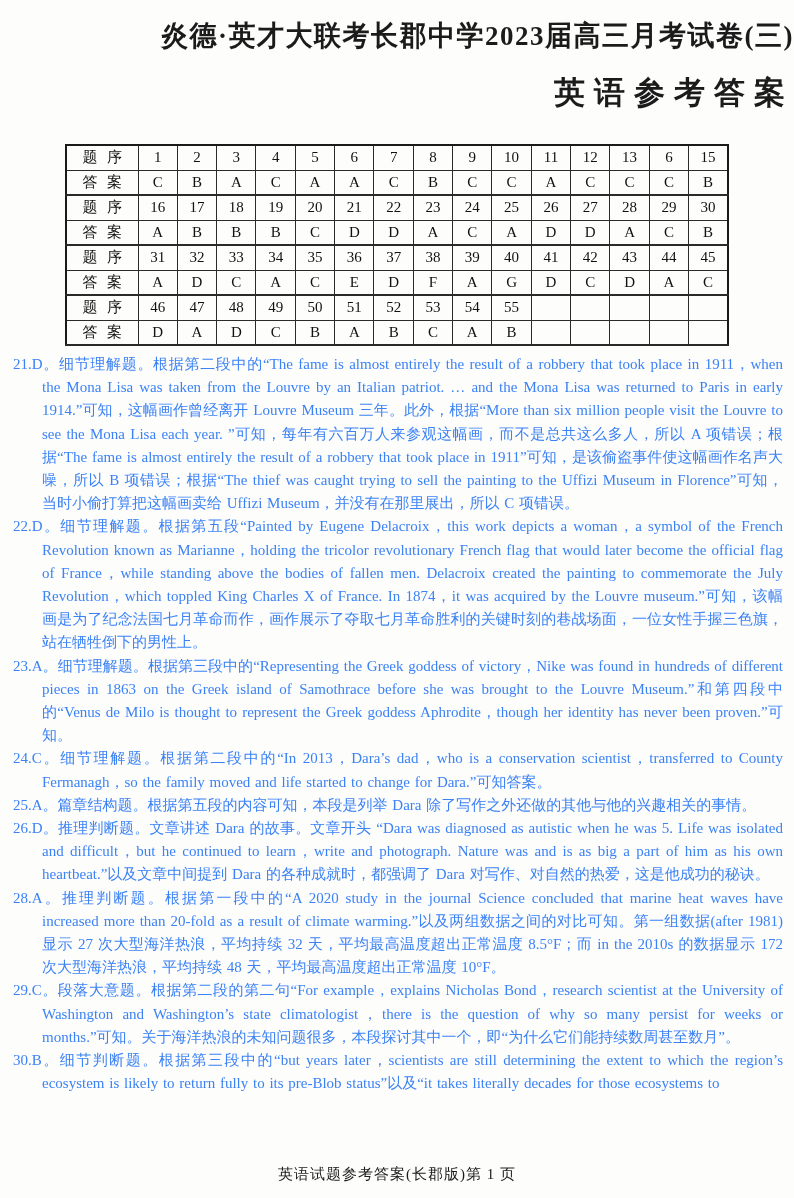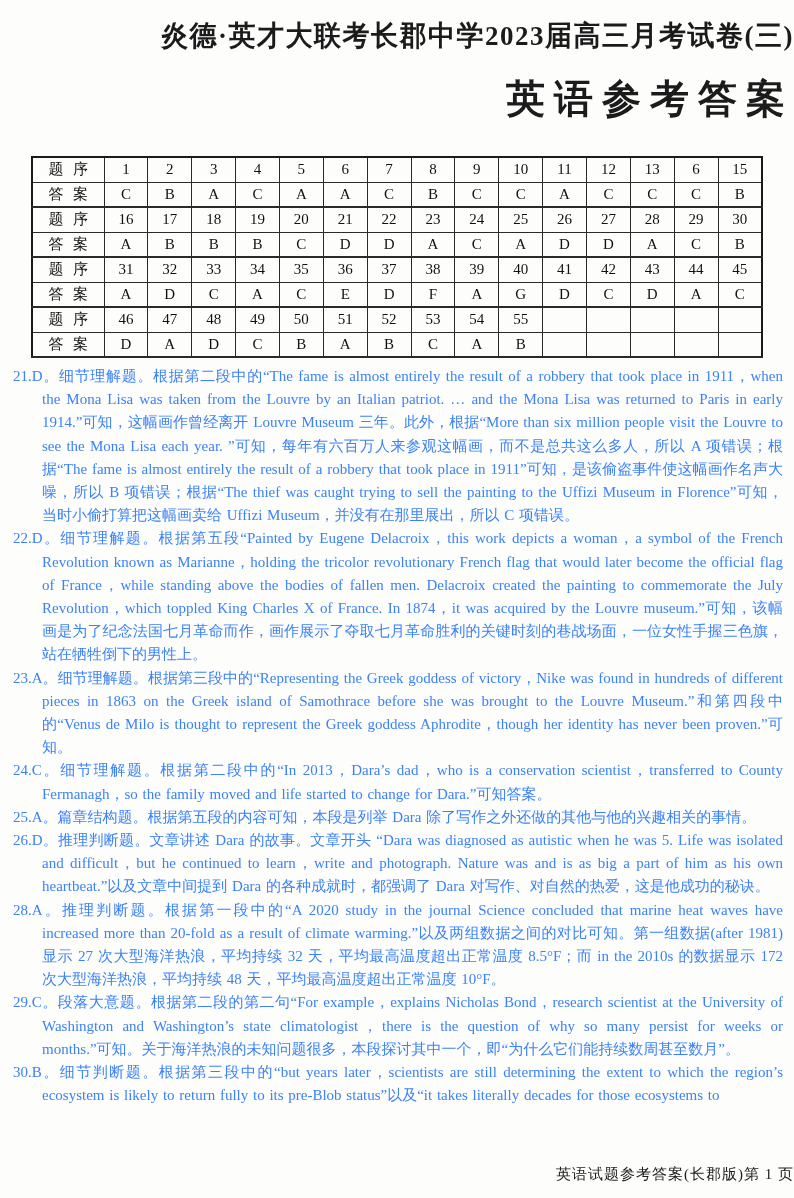--- a/index.html
+++ b/index.html
@@ -17,30 +17,30 @@
   .header { text-align: right; padding-top: 18px; }
   .doc-title {
     font-size: 27px;
     font-weight: 800;
     letter-spacing: 1.5px;
     font-family: "Liberation Serif", "DejaVu Serif", serif;
     transform: scaleY(1.04);
   }
   .doc-subtitle {
     margin-top: 18px;
-    font-size: 39px;
+    font-size: 31px;
     font-weight: 900;
     letter-spacing: 9px;
     text-indent: 9px;
     font-family: "Liberation Sans", "DejaVu Sans", sans-serif;
   }
   table.answers {
     border-collapse: collapse;
     table-layout: fixed;
-    width: 732px;
+    width: 664px;
     margin: 30px auto 0 auto;
     border: 2px solid #1a1a1a;
   }
   table.answers th, table.answers td {
     border: 1px solid #2a2a2a;
     height: 25px;
     padding: 0;
     text-align: center;
     vertical-align: middle;
     font-size: 15px;
@@ -63,21 +63,21 @@
   .explanations p {
     margin: 0;
     padding-left: 29px;
     text-indent: -29px;
     word-spacing: 1px;
   }
   .footer {
     position: absolute;
     left: 0; right: 0;
     bottom: 14px;
-    text-align: right;
+    text-align: center;
     font-size: 15px;
     color: #1b1b1b;
     letter-spacing: 1px;
   }
 </style>
 </head>
 <body>
 
 <div class="page">
 

